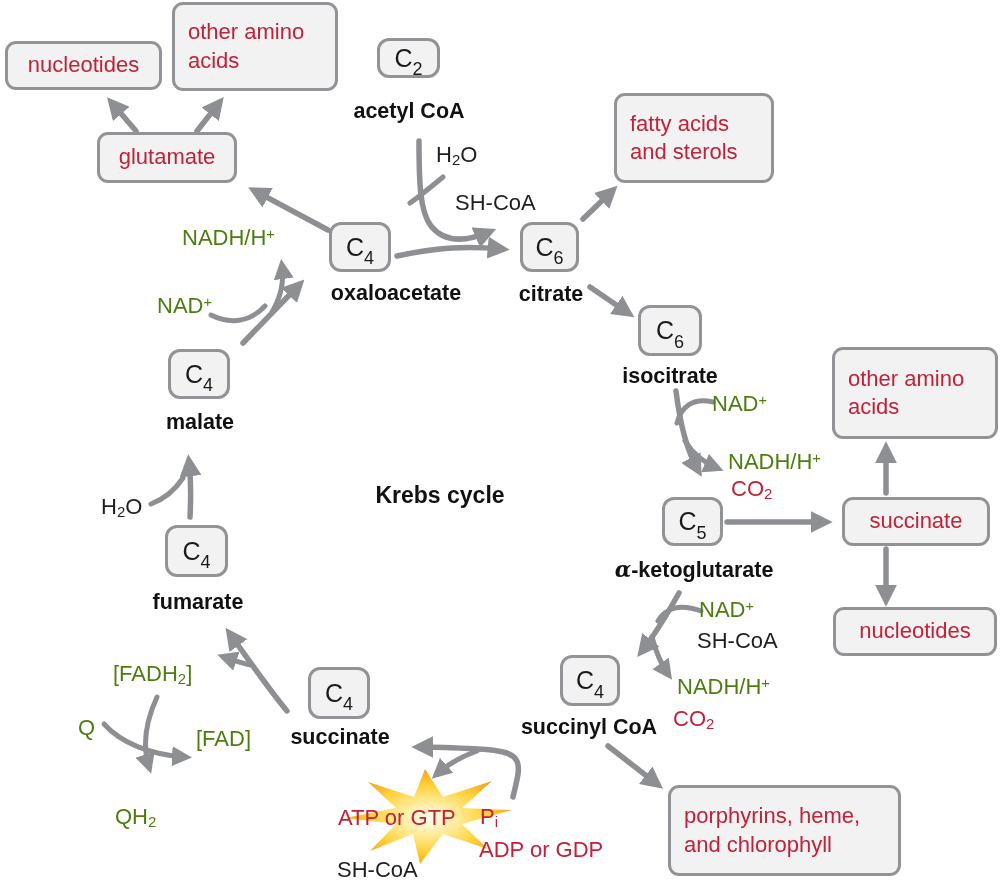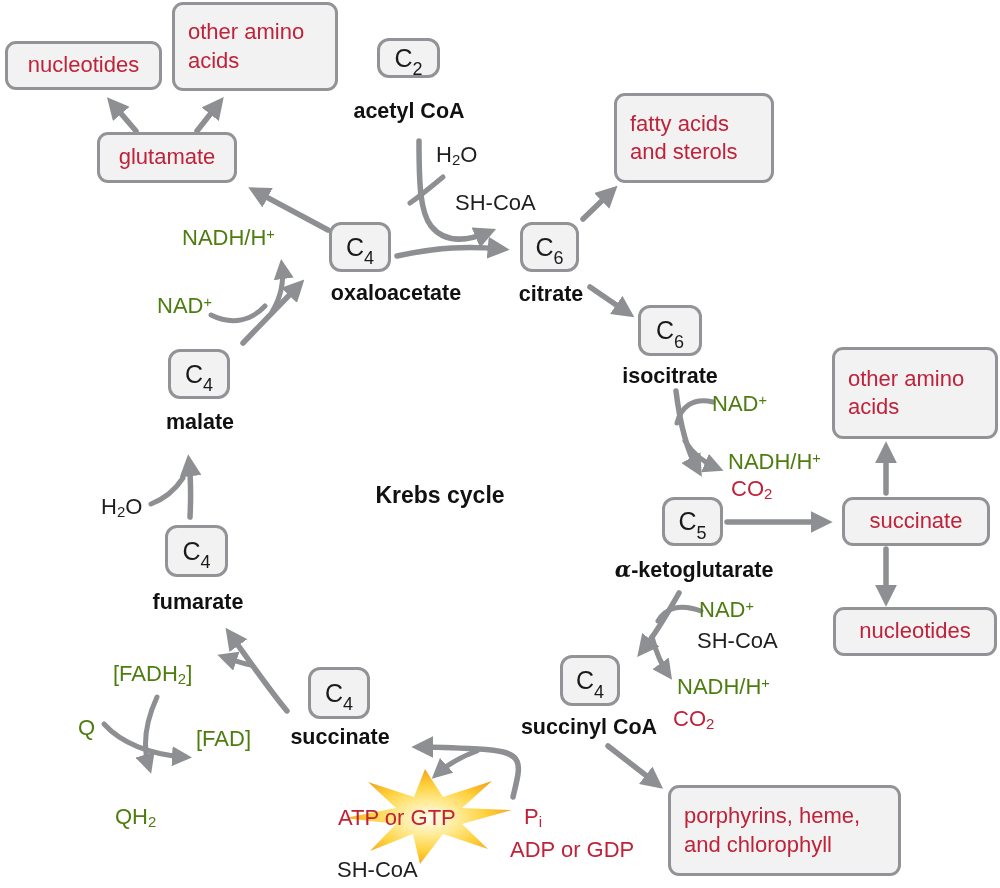--- a/index.html
+++ b/index.html
@@ -170,17 +170,17 @@
   <div class="chem red" style="left:673px;top:706px;"><span>CO</span><sub>2</sub></div>
 
   <div class="chem dark" style="left:101px;top:494px;"><span>H</span><sub>2</sub><span>O</span></div>
 
   <div class="chem blue" style="left:113px;top:661px;"><span>[FADH</span><sub>2</sub><span>]</span></div>
   <div class="chem blue" style="left:78px;top:715px;">Q</div>
   <div class="chem blue" style="left:196px;top:726px;">[FAD]</div>
   <div class="chem blue" style="left:115px;top:784px;margin-top:20px;"><span>QH</span><sub>2</sub></div>
 
   <div class="chem red" style="left:338px;top:805px;">ATP or GTP</div>
-  <div class="chem red" style="left:524px;top:804px;"><span>P</span><sub>i</sub></div>
-  <div class="chem red" style="left:510px;top:837px;">ADP or GDP</div>
+  <div class="chem red" style="left:480px;top:804px;"><span>P</span><sub>i</sub></div>
+  <div class="chem red" style="left:479px;top:837px;">ADP or GDP</div>
   <div class="chem dark" style="left:337px;top:857px;">SH-CoA</div>
 
 </div>
 
 </body></html>

